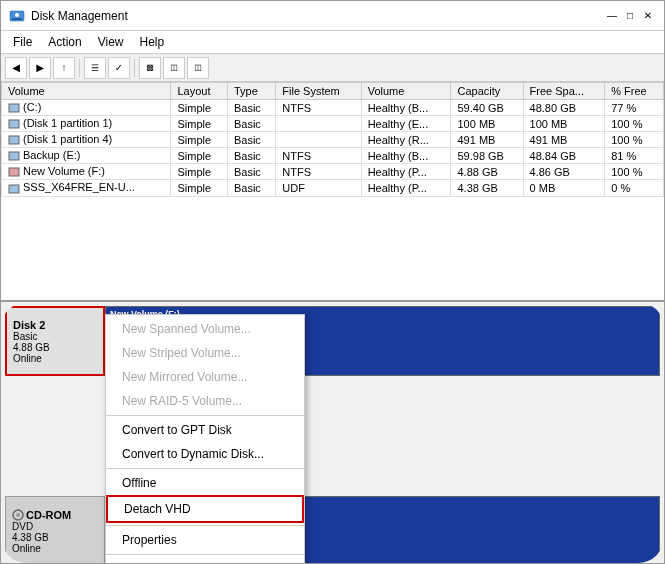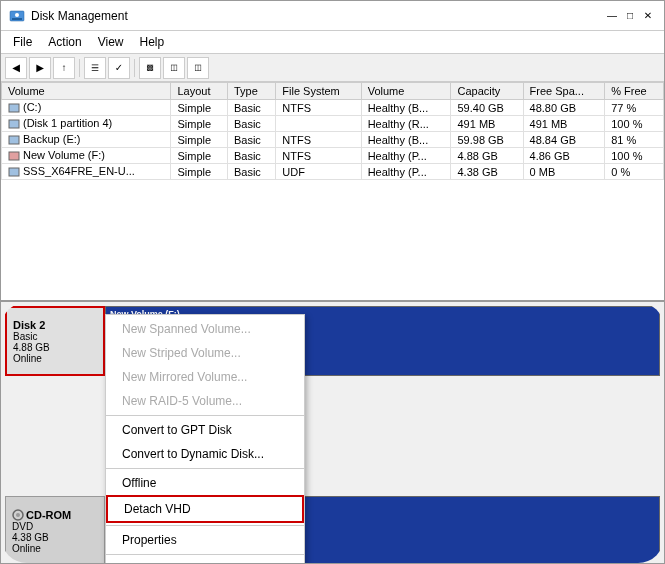--- a/index.html
+++ b/index.html
@@ -297,20 +297,32 @@
               <td><svg width="12" height="12" style="margin-right: 3px; vertical-align: middle;">
                   <rect x="1" y="2" width="10" height="8" fill="#a0c0e0" stroke="#666"></rect>
                 </svg>(C:)</td>
               <td>Simple</td>
               <td>Basic</td>
               <td>NTFS</td>
               <td>Healthy (B...</td>
               <td>59.40 GB</td>
               <td>48.80 GB</td>
               <td>77 %</td>
+            </tr>
+            <tr>
+              <td><svg width="12" height="12" style="margin-right: 3px; vertical-align: middle;">
+                  <rect x="1" y="2" width="10" height="8" fill="#a0c0e0" stroke="#666"></rect>
+                </svg>(Disk 1 partition 1)</td>
+              <td>Simple</td>
+              <td>Basic</td>
+              <td></td>
+              <td>Healthy (E...</td>
+              <td>100 MB</td>
+              <td>100 MB</td>
+              <td>100 %</td>
             </tr>
             <tr>
               <td><svg width="12" height="12" style="margin-right: 3px; vertical-align: middle;">
                   <rect x="1" y="2" width="10" height="8" fill="#a0c0e0" stroke="#666"></rect>
                 </svg>(Disk 1 partition 4)</td>
               <td>Simple</td>
               <td>Basic</td>
               <td></td>
               <td>Healthy (R...</td>
               <td>491 MB</td>

